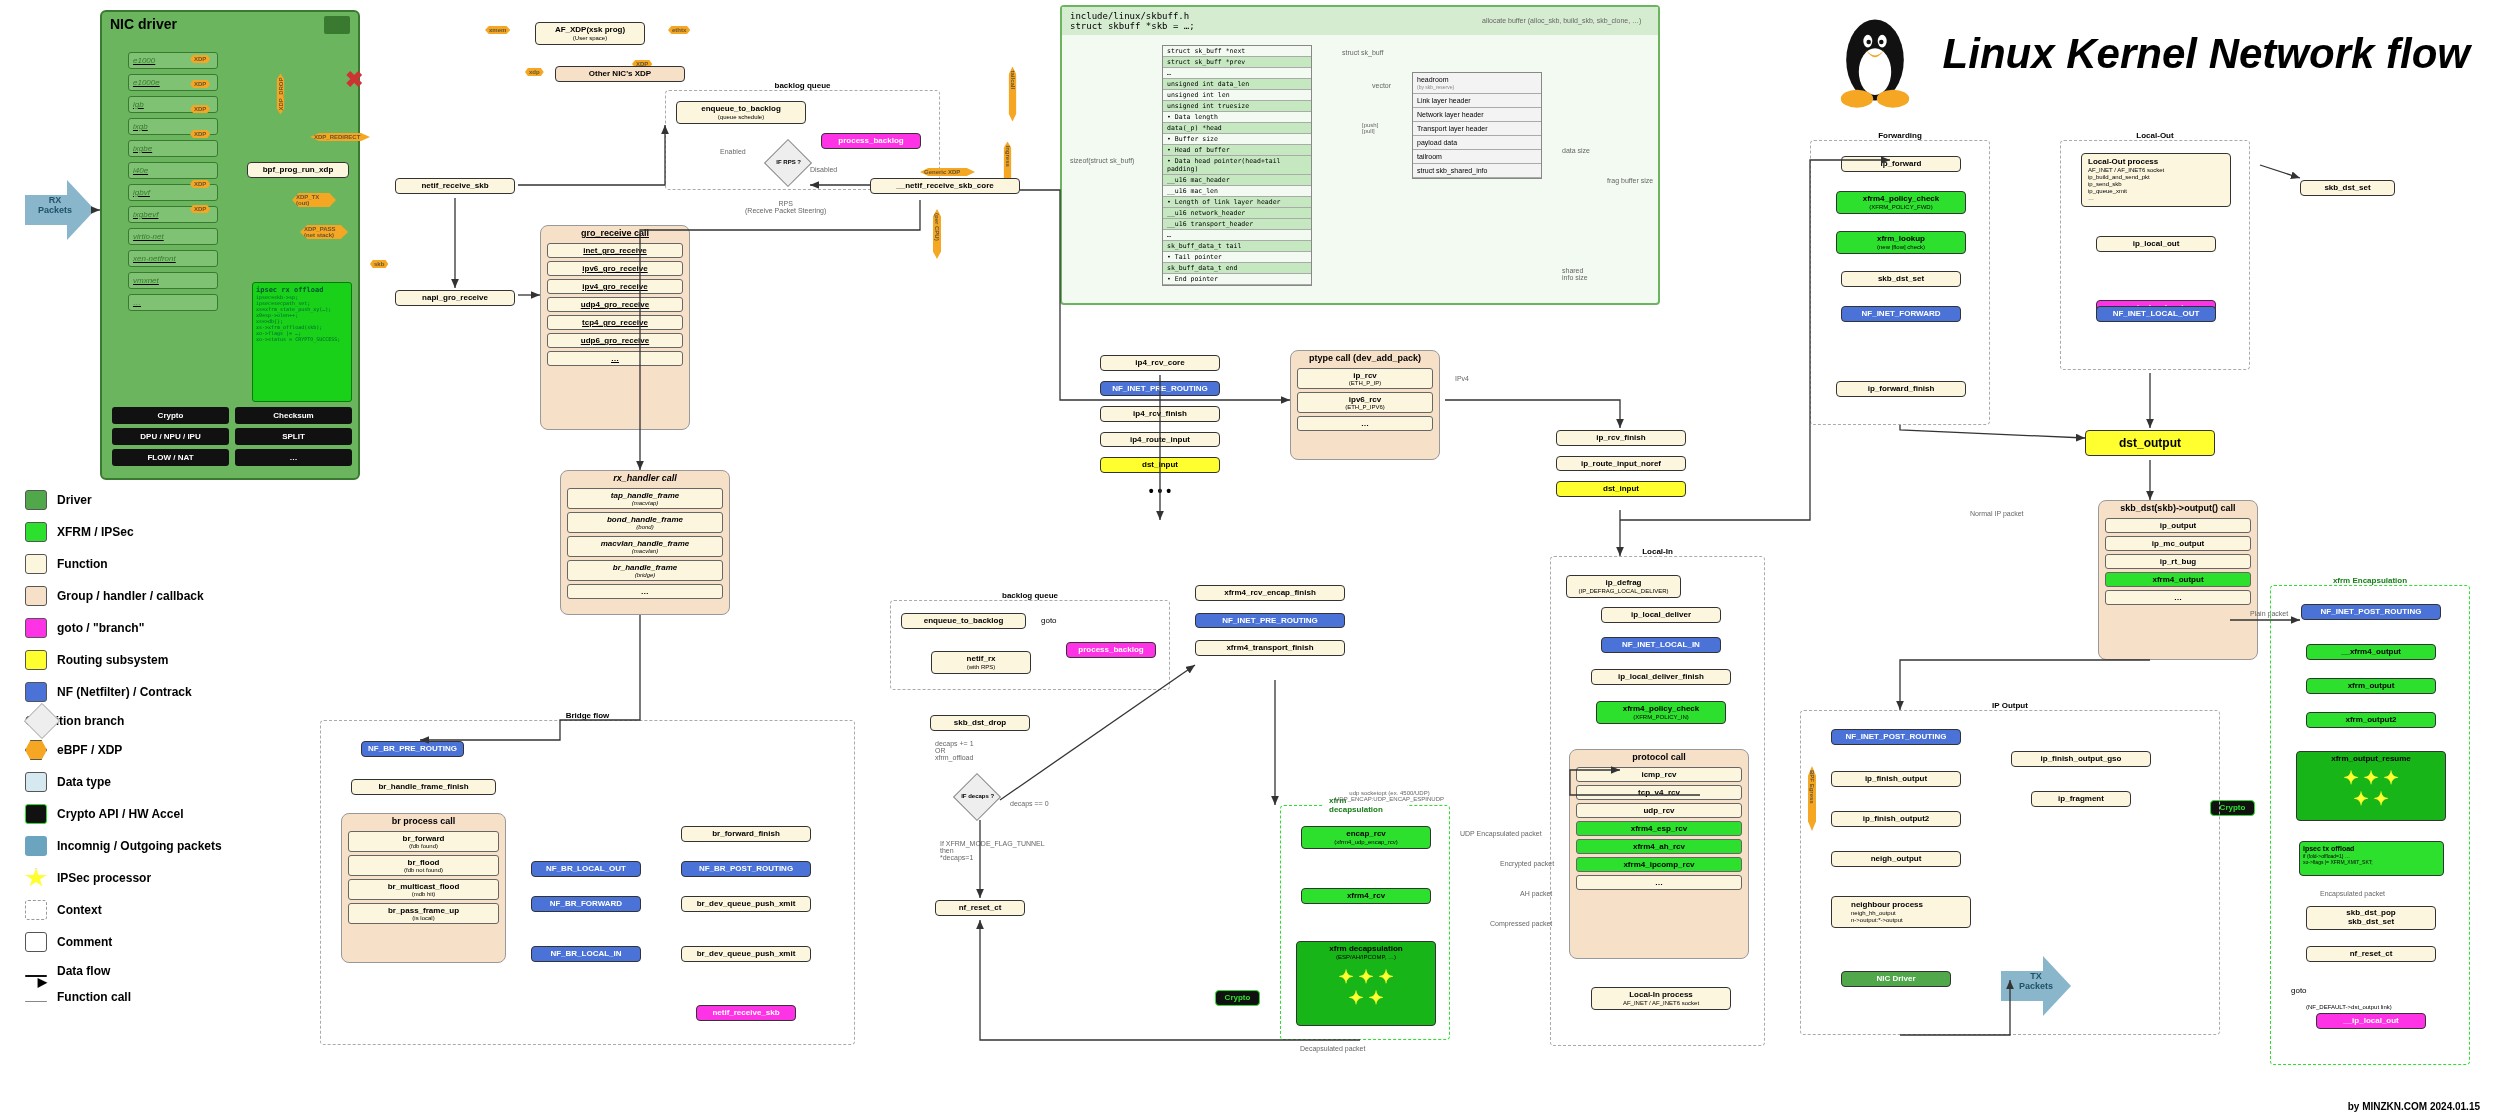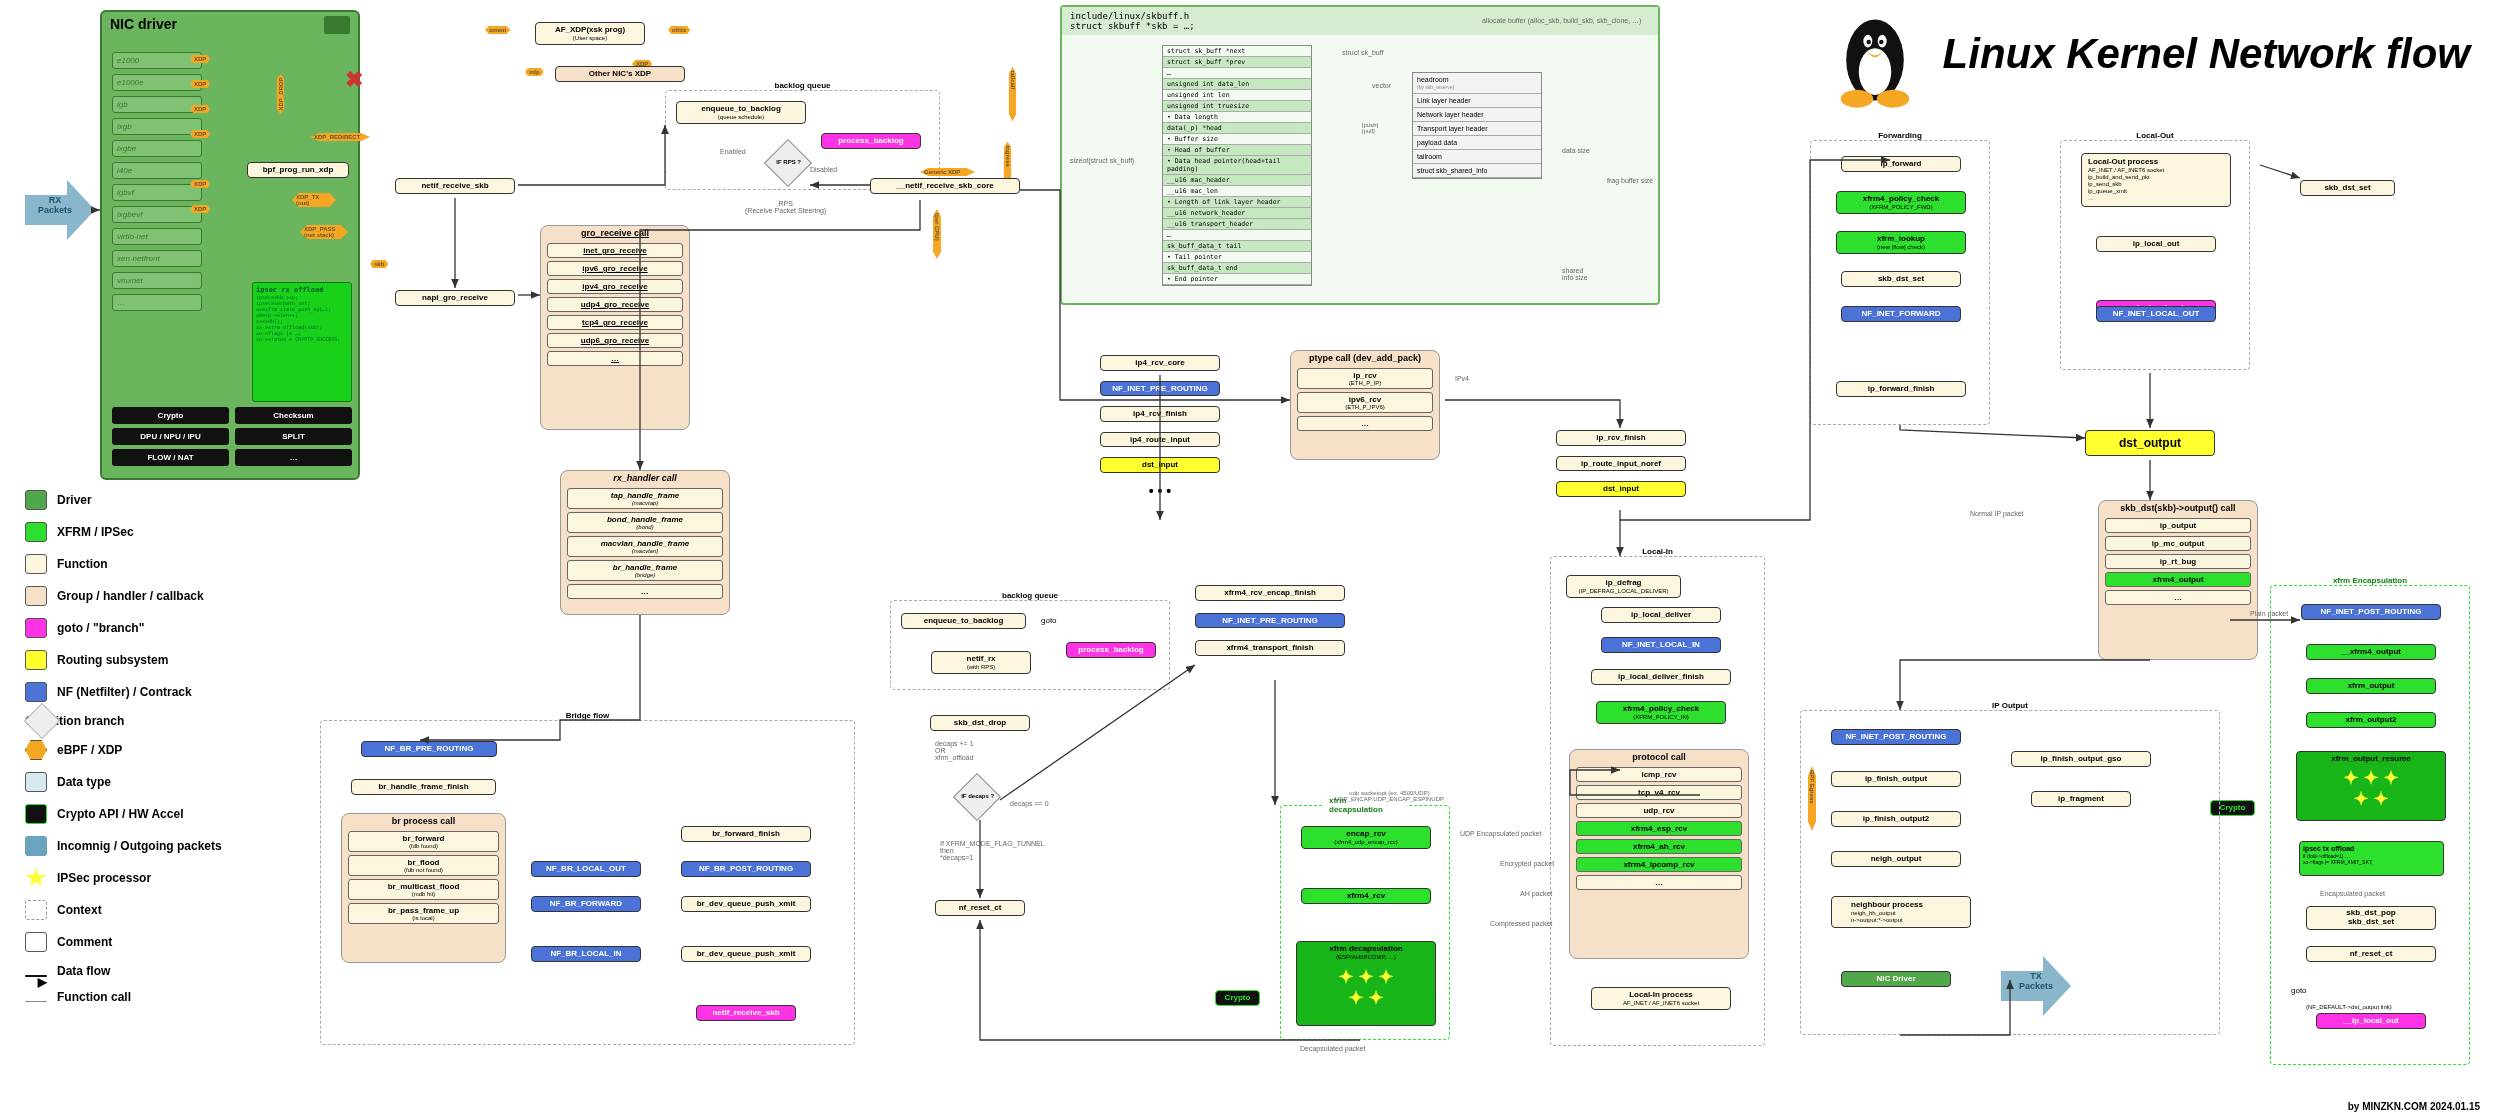--- a/index.html
+++ b/index.html
@@ -155,23 +155,24 @@
     justify-content: space-between;
   }
   .nic-icon {
     width: 26px;
     height: 18px;
     background: #3a7a30;
     border-radius: 2px;
   }
   .nic-list {
     position: absolute;
-    left: 10px;
+    left: 26px;
     top: 40px;
     width: 90px;
+    text-decoration: underline;
   }
   .nic-drv {
     background: #7fc273;
     border: 1px solid #3a7a30;
     border-radius: 3px;
     margin-bottom: 5px;
     padding: 3px 4px;
     font-size: 8px;
     color: #3a7a30;
     font-style: italic;
@@ -507,21 +508,21 @@
       <div class="item fn">tap_handle_frame<span class="sub">(macvtap)</span></div>
       <div class="item fn">bond_handle_frame<span class="sub">(bond)</span></div>
       <div class="item fn">macvlan_handle_frame<span class="sub">(macvlan)</span></div>
       <div class="item fn">br_handle_frame<span class="sub">(bridge)</span></div>
       <div class="item fn">…</div>
     </div>
 </div>
 
 <div class="context" style="left:320px; top:720px; width:535px; height:325px;">
   <div class="context-title">Bridge flow</div>
-  <div class="box nf" style="left:40px; top:20px; width:136px;">NF_BR_PRE_ROUTING</div>
+  <div class="box nf" style="left:40px; top:20px; width:103px;">NF_BR_PRE_ROUTING</div>
   <div class="box fn" style="left:30px; top:58px; width:145px;">br_handle_frame_finish</div>
   <div class="group" style="left:20px; top:92px; width:165px; height:150px;">
     <div class="group-title">br process call</div>
     <div id="br-process">
         <div class="item fn">br_forward<span class="sub">(fdb found)</span></div>
         <div class="item fn">br_flood<span class="sub">(fdb not found)</span></div>
         <div class="item fn">br_multicast_flood<span class="sub">(mdb hit)</span></div>
         <div class="item fn">br_pass_frame_up<span class="sub">(is local)</span></div>
       </div>
   </div>

